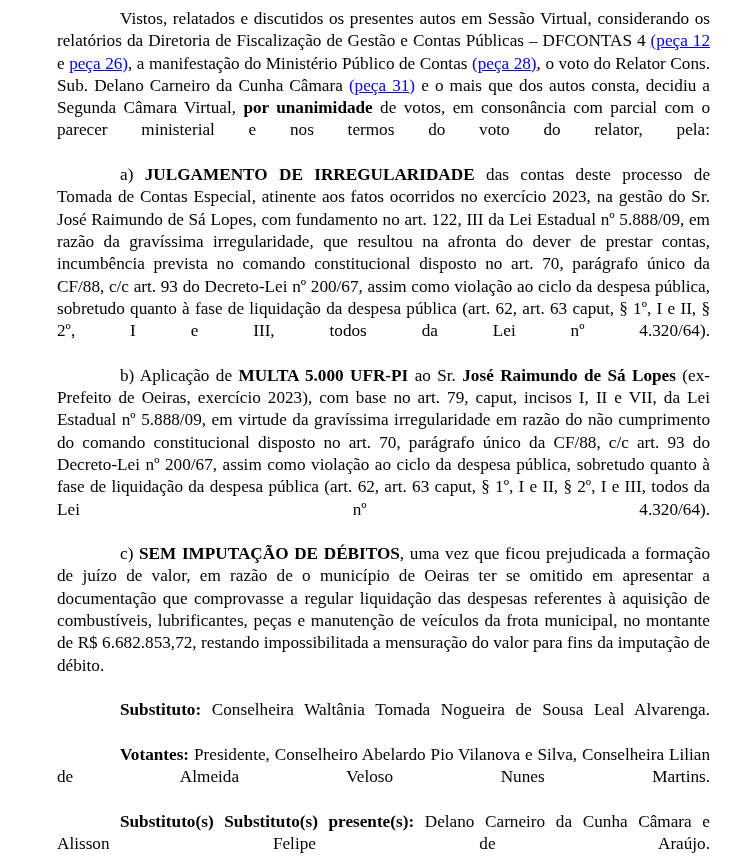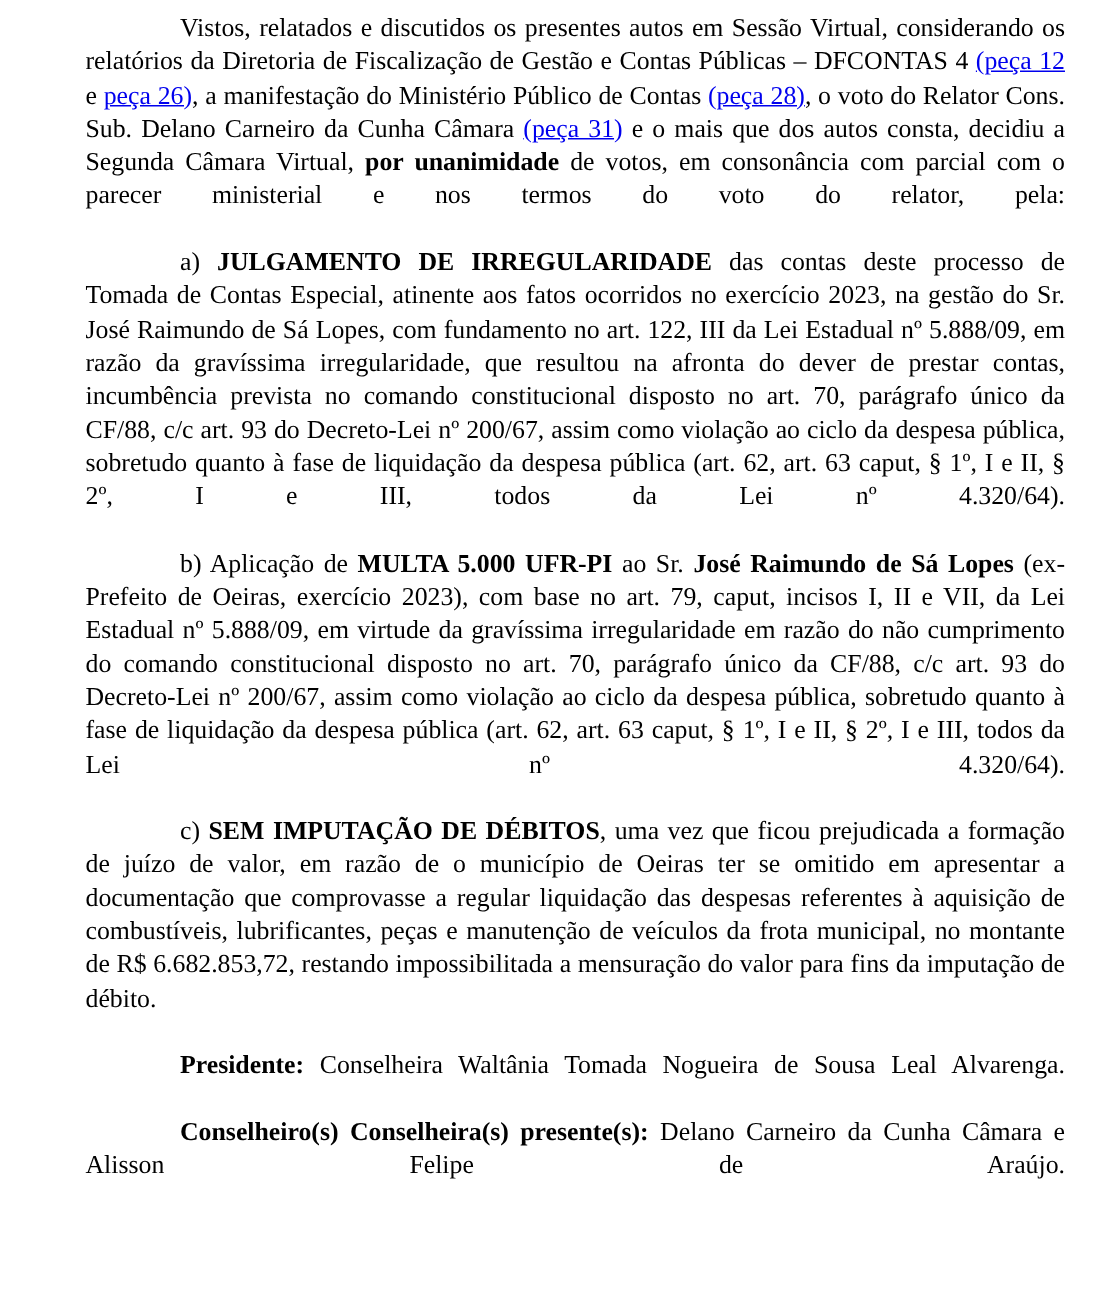--- a/index.html
+++ b/index.html
@@ -72,22 +72,25 @@
 
     <p class="para">
       <span>b) Aplicação de </span><b>MULTA 5.000 UFR-PI</b><span> ao Sr. </span><b>José Raimundo de Sá Lopes</b><span> (ex-Prefeito de Oeiras, exercício 2023),  com base no art. 79, caput, incisos I, II e VII, da Lei Estadual nº 5.888/09, em virtude da gravíssima irregularidade em razão do não cumprimento do comando constitucional disposto no art. 70, parágrafo único da CF/88, c/c art. 93 do Decreto-Lei nº 200/67, assim como violação ao ciclo da despesa pública, sobretudo quanto à fase de liquidação da despesa pública (art. 62, art. 63 caput, § 1º, I e II, § 2º, I e III, todos da Lei nº 4.320/64).</span>
     </p>
 
     <p class="para">
       <span>c) </span><b>SEM IMPUTAÇÃO DE DÉBITOS</b><span>, uma vez que ficou prejudicada a formação de juízo de valor, em razão de o município de Oeiras ter se omitido em apresentar a documentação que comprovasse a regular liquidação das despesas referentes à aquisição de combustíveis, lubrificantes, peças e manutenção de veículos da frota municipal, no montante de R$ 6.682.853,72, restando impossibilitada a mensuração do valor para fins da imputação de débito.</span>
     </p>
 
     <p class="para">
-      <b>Presidente:</b><span> Conselheira Waltânia Tomada Nogueira de Sousa Leal Alvarenga.</span>
+      <b>Substituto:</b><span> Conselheira Waltânia Tomada Nogueira de Sousa Leal Alvarenga.</span>
     </p>
 
+    <p class="para">
+      <b>Votantes:</b><span> Presidente, Conselheiro Abelardo Pio Vilanova e Silva, Conselheira Lilian de Almeida Veloso Nunes Martins.</span>
+    </p>
 
     <p class="para">
-      <b>Conselheiro(s) Conselheira(s) presente(s):</b><span> Delano Carneiro da Cunha Câmara e Alisson Felipe de Araújo.</span>
+      <b>Substituto(s) Substituto(s) presente(s):</b><span> Delano Carneiro da Cunha Câmara e Alisson Felipe de Araújo.</span>
     </p>
 
   </div>
 </div>
 
 </body></html>

